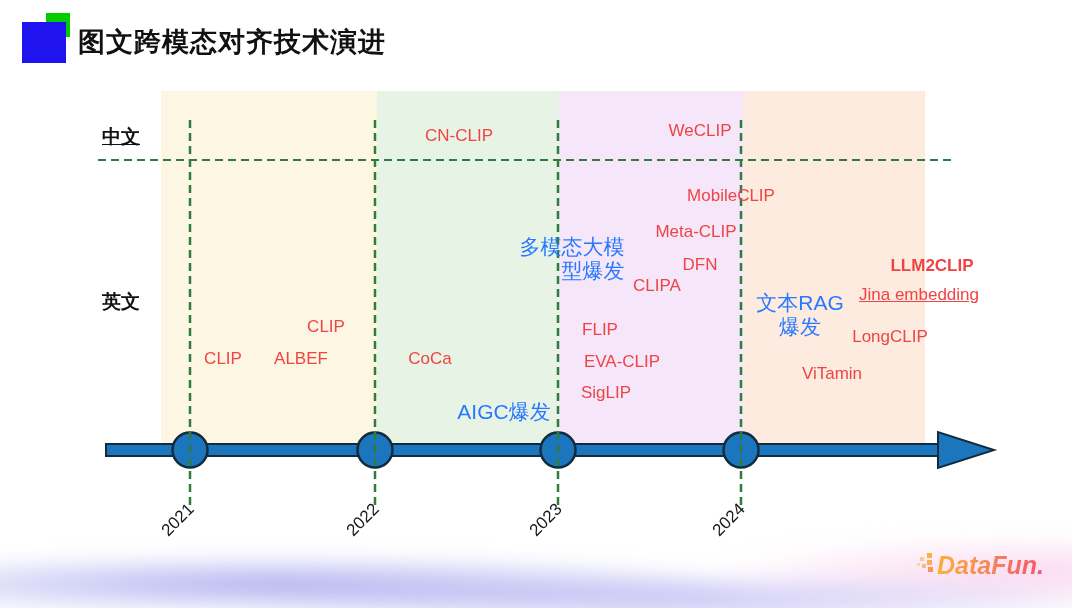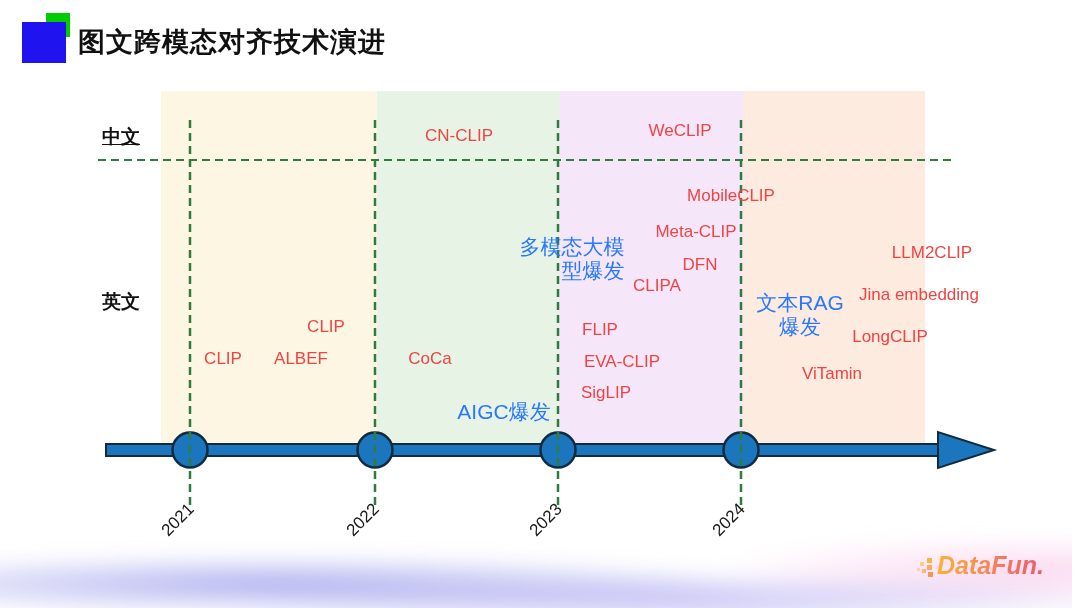--- a/index.html
+++ b/index.html
@@ -36,21 +36,21 @@
   }
   
   .wave{
     position:absolute;left:-40px;right:-40px;bottom:-22px;height:95px;pointer-events:none;
     background:
       radial-gradient(60% 45% at 27% 52%, rgba(105,106,226,.52), rgba(105,106,226,0) 72%),
       radial-gradient(55% 40% at 63% 68%, rgba(122,112,232,.40), rgba(122,112,232,0) 72%),
       radial-gradient(40% 55% at 93% 38%, rgba(246,170,222,.45), rgba(246,170,222,0) 70%);
     filter:blur(9px);
   }
-  .logo{position:absolute;right:28px;bottom:28px;display:flex;align-items:flex-end;gap:3px;}
+  .logo{position:absolute;right:28px;bottom:28px;display:flex;align-items:flex-start;gap:3px;}
   .logo-text{
     font-size:25px;font-weight:700;font-style:italic;letter-spacing:0;
     background:linear-gradient(90deg,#F9B234 0%,#F4805C 55%,#F0566A 100%);
     -webkit-background-clip:text;background-clip:text;color:transparent;
   }
 </style>
 </head>
 <body>
 
 <div class="slide">
@@ -81,37 +81,37 @@
     <line x1="190" y1="120" x2="190" y2="505" stroke="#2E7D3F" stroke-width="2.5" stroke-dasharray="8 5"></line>
     <line x1="375" y1="120" x2="375" y2="505" stroke="#2E7D3F" stroke-width="2.5" stroke-dasharray="8 5"></line>
     <line x1="558" y1="120" x2="558" y2="505" stroke="#2E7D3F" stroke-width="2.5" stroke-dasharray="8 5"></line>
     <line x1="741" y1="120" x2="741" y2="505" stroke="#2E7D3F" stroke-width="2.5" stroke-dasharray="8 5"></line>
   </svg>
 
   <div class="row-label" style="left:121px;top:137px;text-decoration:underline;">中文</div>
   <div class="row-label" style="left:121px;top:302px;">英文</div>
 
   <div class="model" style="left:459px;top:136px;">CN-CLIP</div>
-  <div class="model" style="left:680px;top:131px;">WeCLIP</div>
+  <div class="model" style="left:700px;top:131px;">WeCLIP</div>
 
   <div class="model" style="left:223px;top:359px;">CLIP</div>
   <div class="model" style="left:326px;top:327px;">CLIP</div>
   <div class="model" style="left:301px;top:359px;">ALBEF</div>
   <div class="model" style="left:430px;top:359px;">CoCa</div>
   <div class="model" style="left:600px;top:330px;">FLIP</div>
   <div class="model" style="left:622px;top:362px;">EVA-CLIP</div>
   <div class="model" style="left:606px;top:393px;">SigLIP</div>
   <div class="model" style="left:657px;top:286px;">CLIPA</div>
   <div class="model" style="left:700px;top:265px;">DFN</div>
   <div class="model" style="left:696px;top:232px;">Meta-CLIP</div>
   <div class="model" style="left:731px;top:196px;">MobileCLIP</div>
   <div class="model" style="left:832px;top:374px;">ViTamin</div>
   <div class="model" style="left:882px;top:337px;margin-left:8px;">LongCLIP</div>
-  <div class="model" style="left:919px;top:295px;">Jina embedding</div>
-  <div class="model" style="left:932px;top:253px;">LLM2CLIP</div>
+  <div class="model" style="left:919px;top:295px;text-decoration:underline;">Jina embedding</div>
+  <div class="model" style="left:932px;top:266px;font-weight:bold;">LLM2CLIP</div>
 
   <div class="annot" style="left:572px;top:259px;text-align:right;">多模态大模
 型爆发</div>
   <div class="annot" style="left:504px;top:412px;">AIGC爆发</div>
   <div class="annot" style="left:800px;top:315px;">文本RAG
 爆发</div>
 
   <div class="year" style="left:178px;top:520px;">2021</div>
   <div class="year" style="left:363px;top:520px;">2022</div>
   <div class="year" style="left:546px;top:520px;">2023</div>

